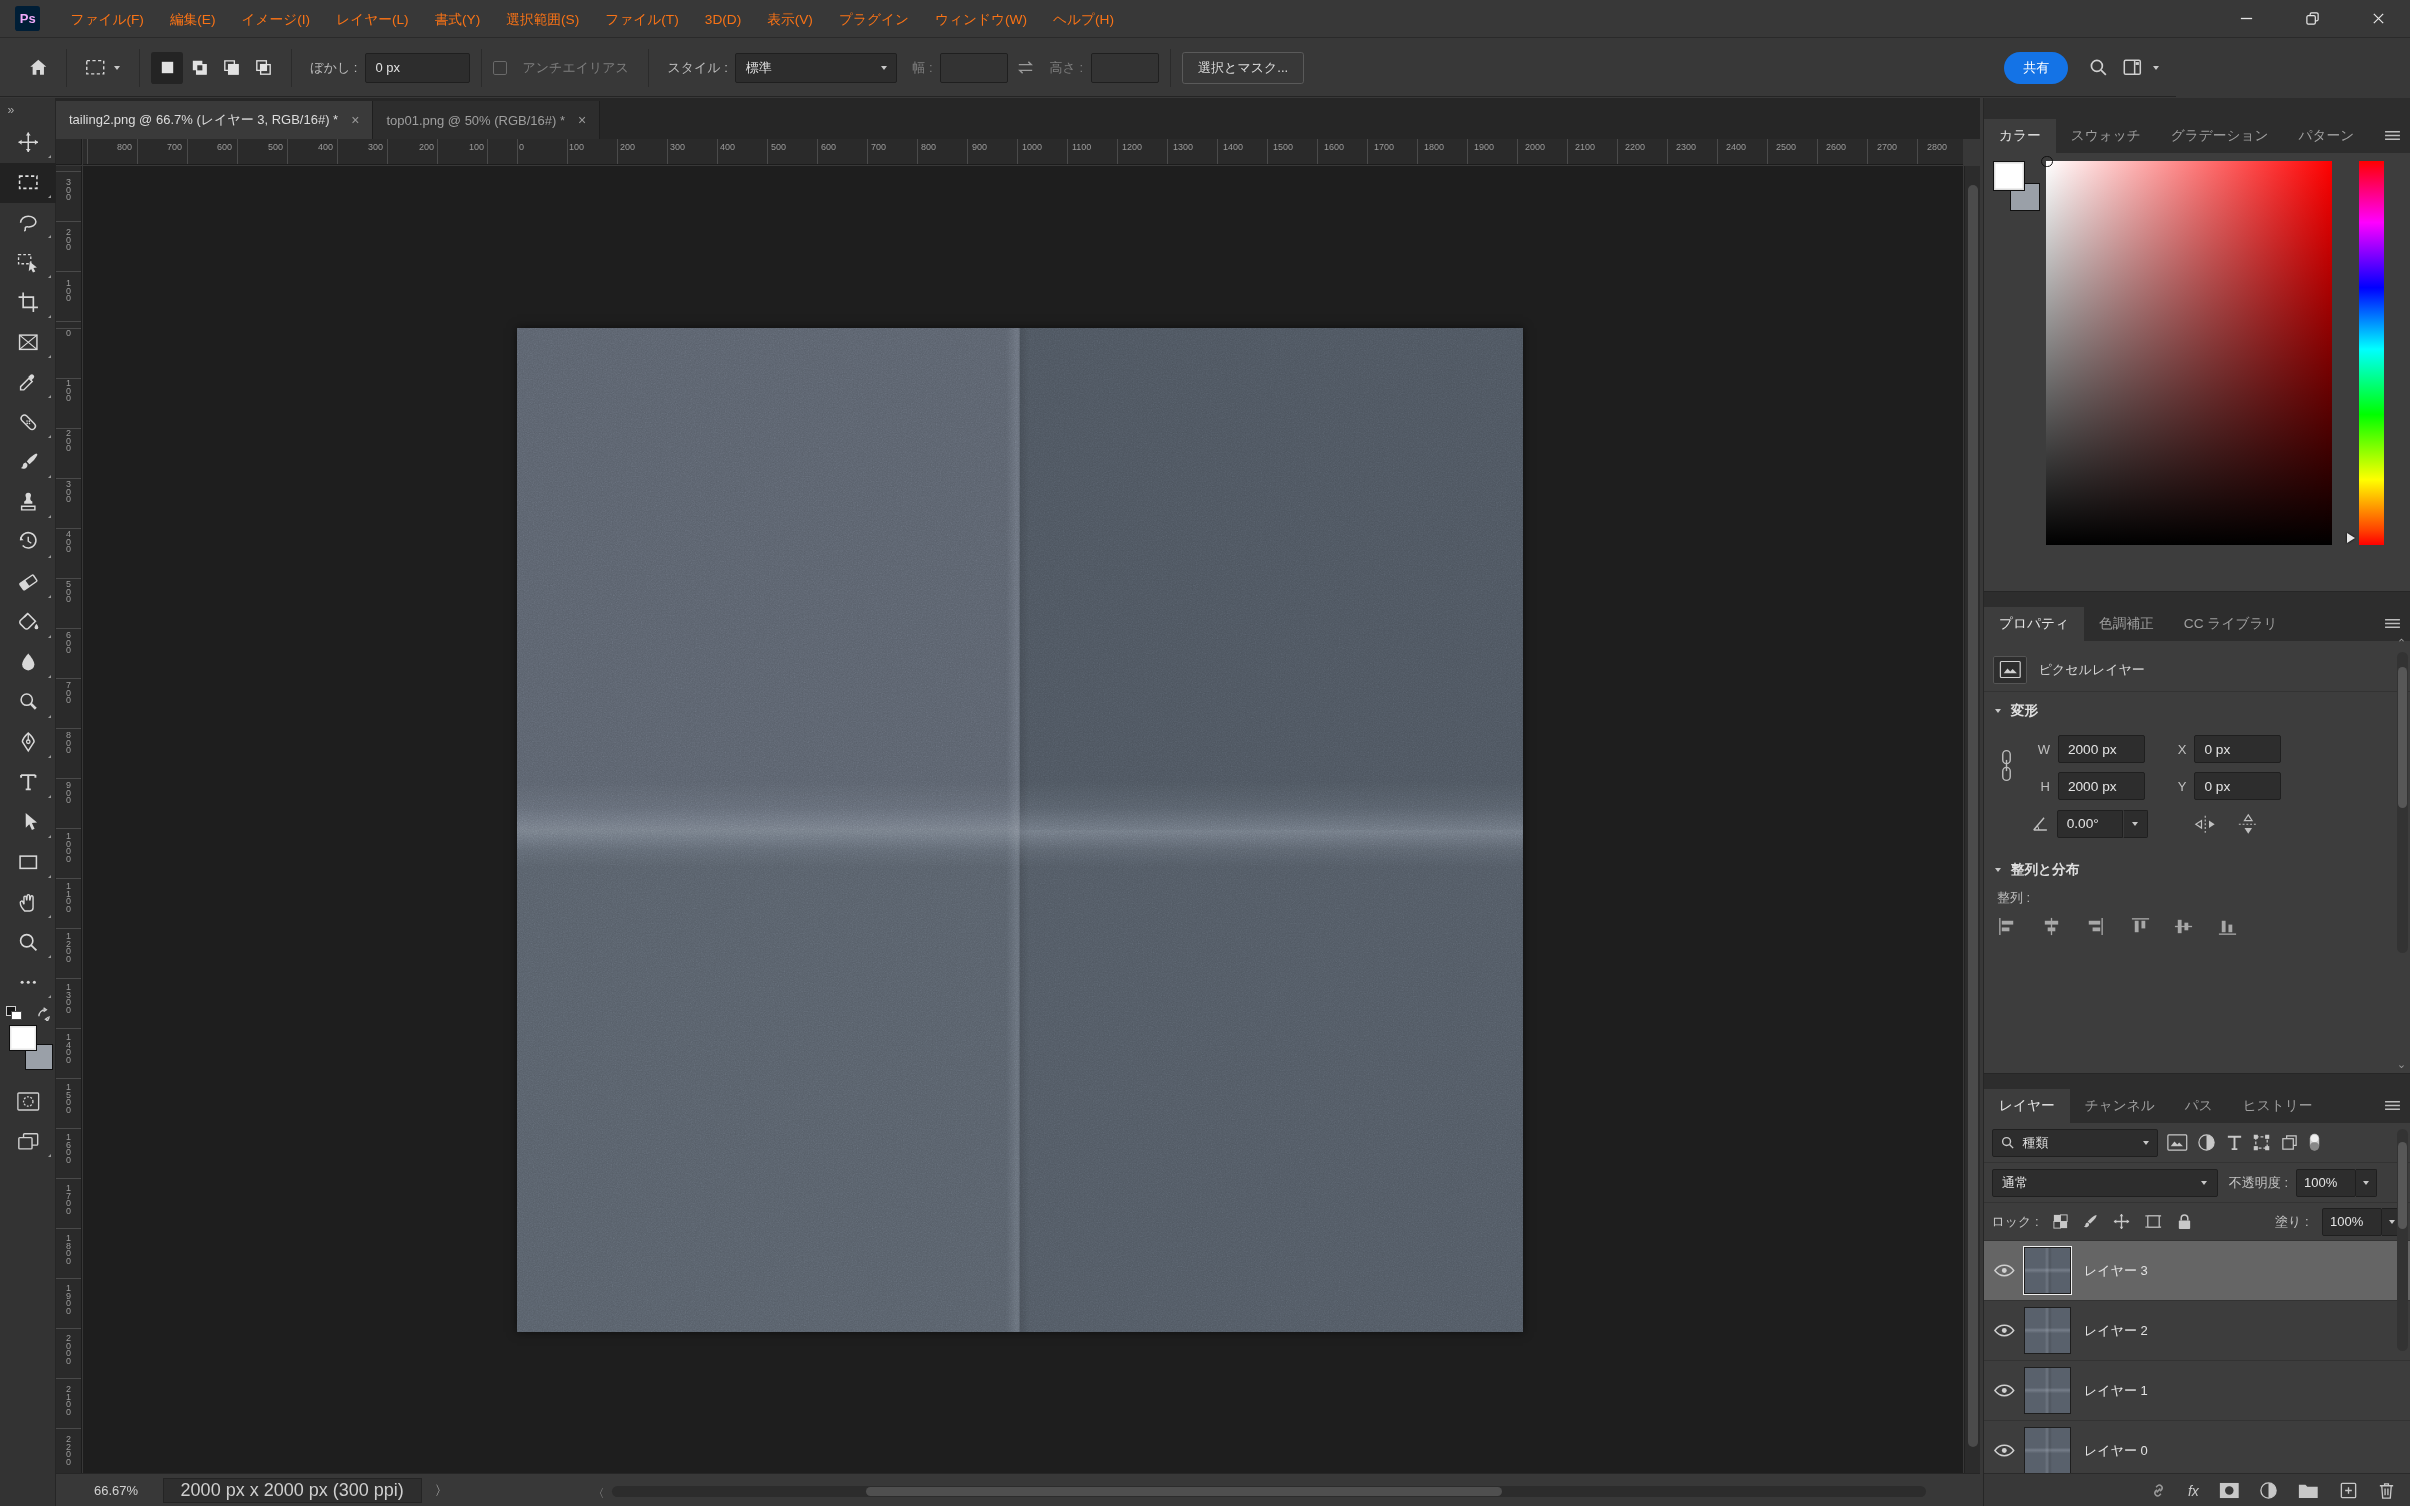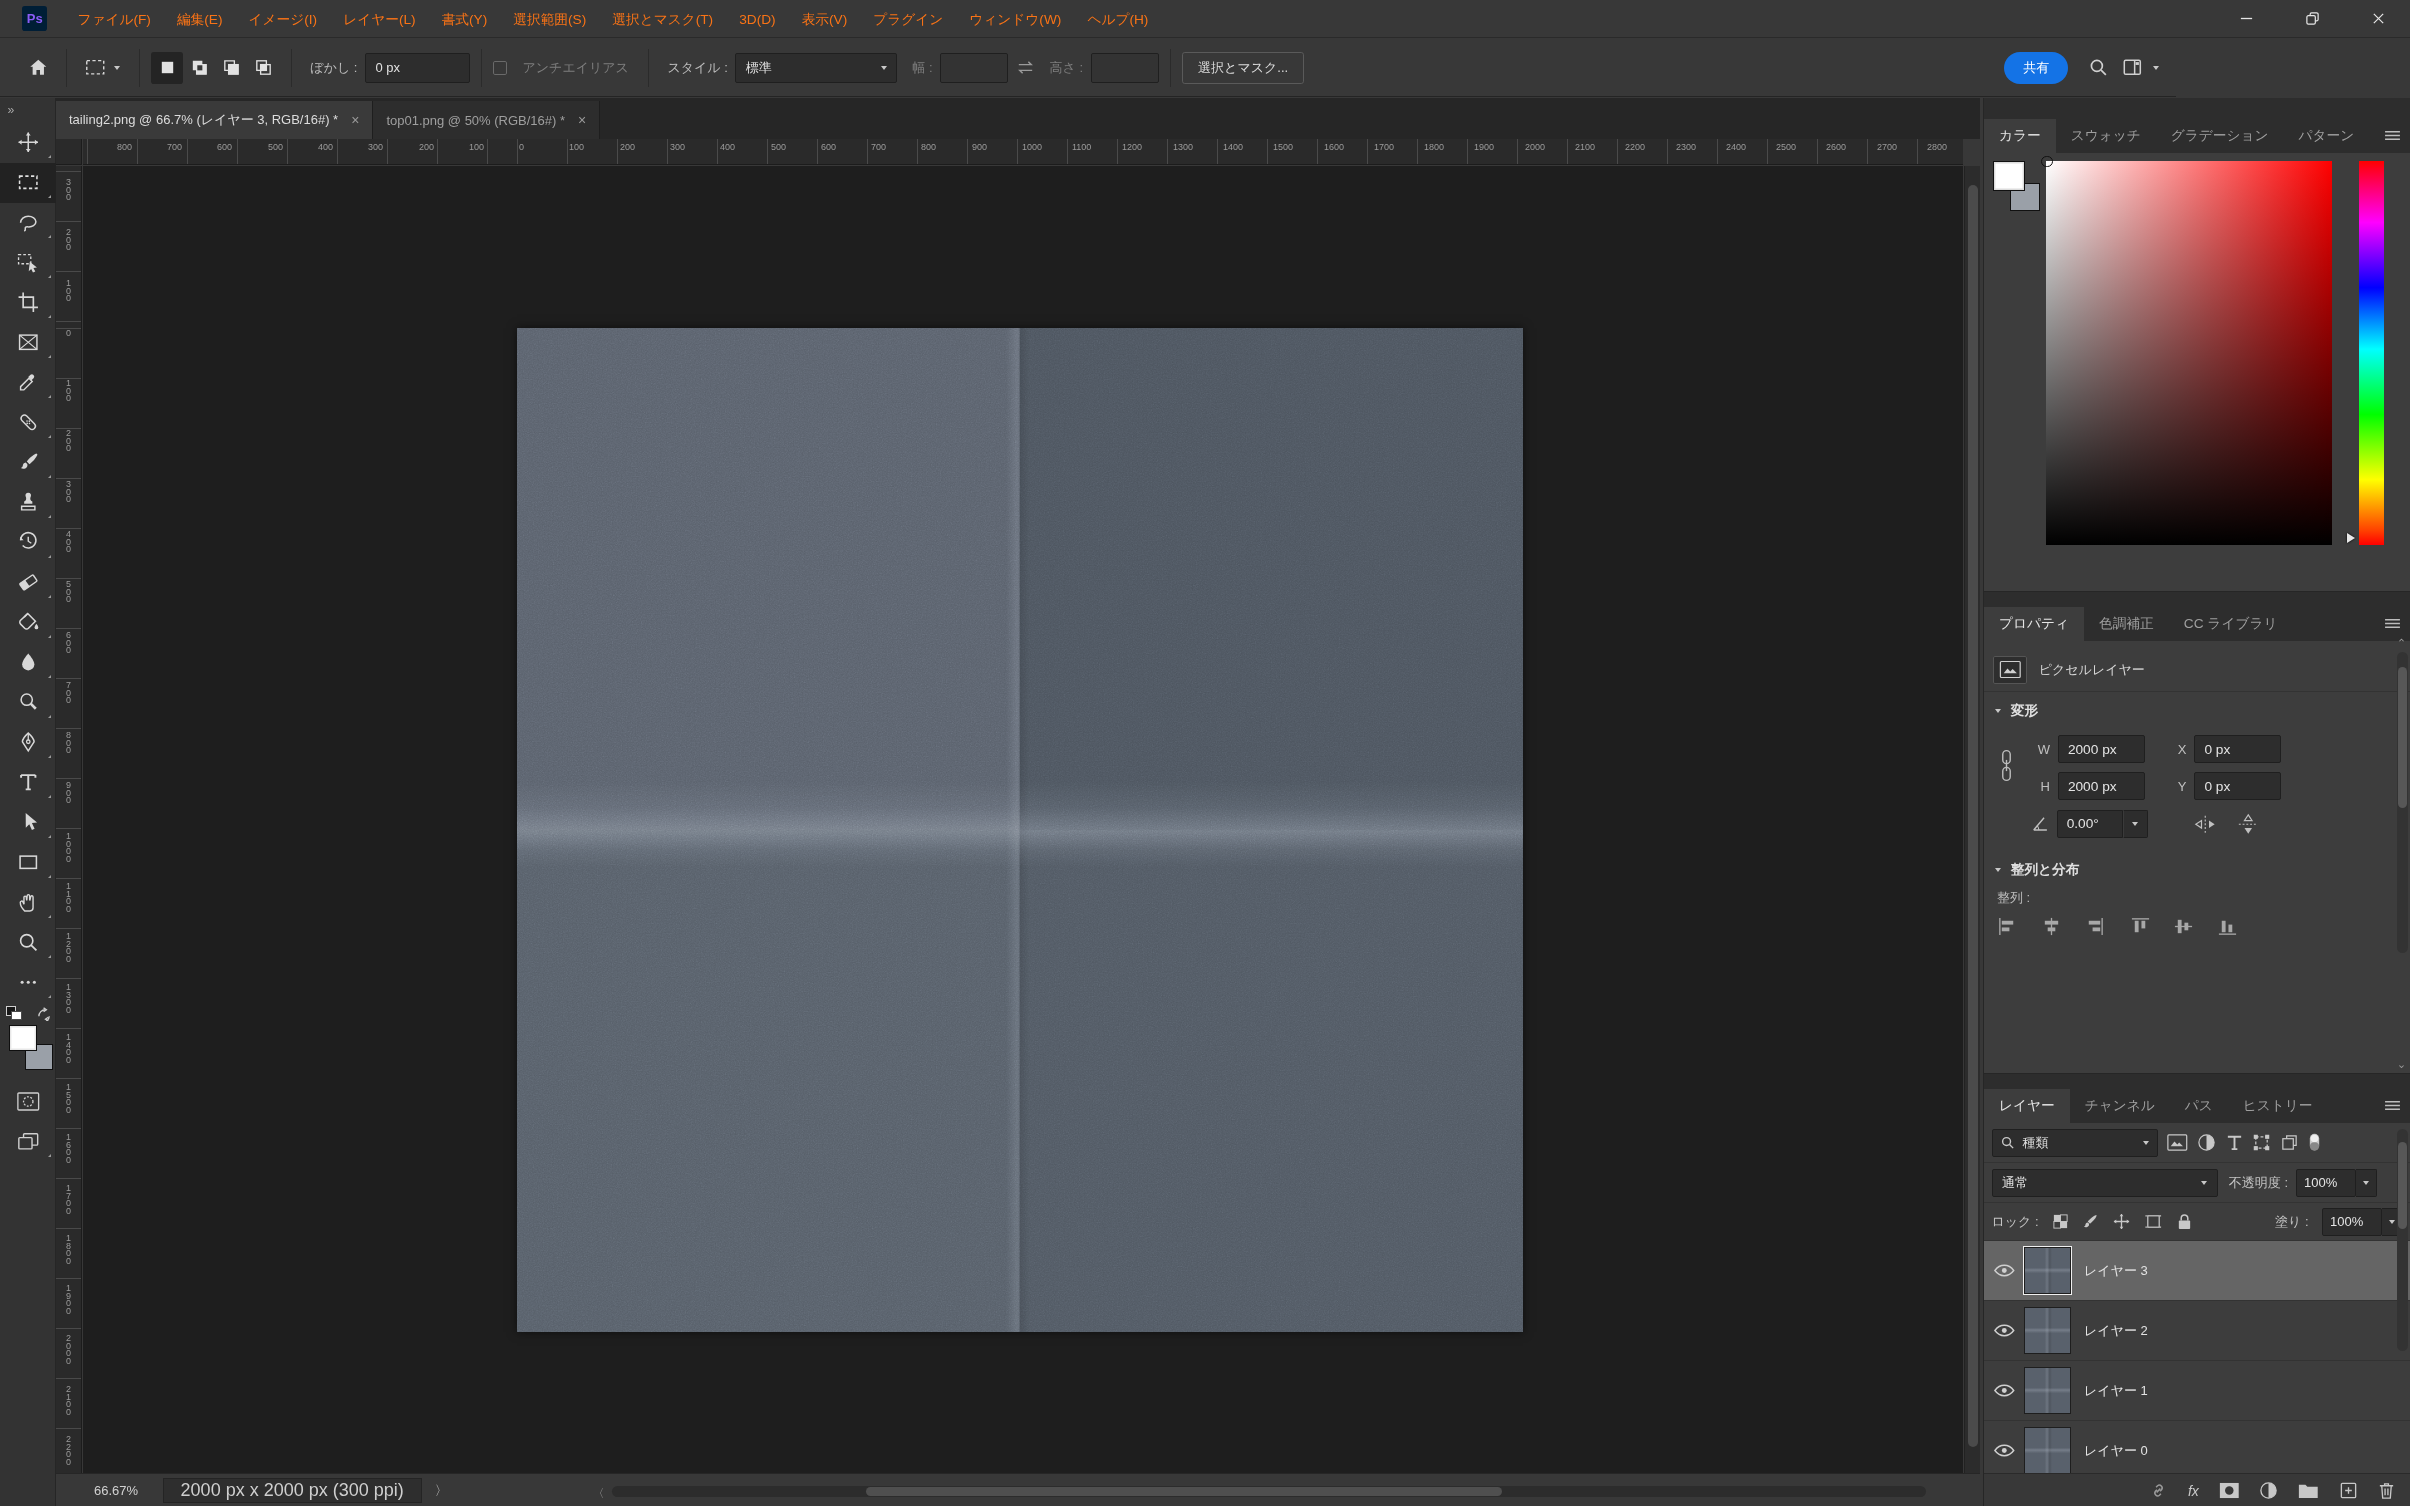--- a/index.html
+++ b/index.html
@@ -7,21 +7,21 @@
   #app {
     position:relative; width:2411px; height:1507px; overflow:hidden;
     font-family:"Liberation Sans", sans-serif; color:#d6d6d6; font-size:13px;
     background:#383838; user-select:none;
   }
   svg.ic { display:block; }
   .caret { width:0; height:0; border-left:3.8px solid transparent; border-right:3.8px solid transparent; border-top:4.7px solid #c8c8c8; }
 
   
   #titlebar { position:absolute; left:0; top:0; width:2411px; height:38px; background:#383838; display:flex; align-items:center; border-bottom:0.9px solid #2a2a2a; }
-  #ps-logo { width:25.4px; height:25.4px; margin-left:22px; border-radius:2.8px; background:#001e36; color:#8b5cf6; font-weight:bold; font-size:13px; display:flex; align-items:center; justify-content:center; }
+  #ps-logo { width:25.4px; height:25.4px; margin-left:15px; border-radius:2.8px; background:#001e36; color:#f0abfc; font-weight:bold; font-size:13px; display:flex; align-items:center; justify-content:center; }
   #menu-items { display:flex; margin-left:17px; }
   .menu-item { padding:0 13px; height:36px; line-height:38px; color:#f97316; font-size:13.7px; cursor:default; }
   #win-controls { margin-left:auto; display:flex; height:38px; }
   .win-btn { width:66px; height:38px; display:flex; align-items:center; justify-content:center; color:#e6e6e6; }
 
   
   #optionsbar { position:absolute; left:0; top:39px; width:2176px; height:58px; background:#383838; border-bottom:0.9px solid #242424; display:flex; align-items:center; }
   .ob-sep { width:0.9px; height:38px; background:#2b2b2b; margin:0 11.3px; }
   .ob-label { color:#bdbdbd; font-size:13px; margin:0 7.5px; white-space:nowrap; }
   .ob-label.dim { color:#7d7d7d; }
@@ -156,21 +156,21 @@
 
   <div id="titlebar">
     <div id="ps-logo">Ps</div>
     <div id="menu-items">
         <span class="menu-item">ファイル(F)</span>
         <span class="menu-item">編集(E)</span>
         <span class="menu-item">イメージ(I)</span>
         <span class="menu-item">レイヤー(L)</span>
         <span class="menu-item">書式(Y)</span>
         <span class="menu-item">選択範囲(S)</span>
-        <span class="menu-item">選択とマスク(T)</span>
+        <span class="menu-item">ファイル(T)</span>
         <span class="menu-item">3D(D)</span>
         <span class="menu-item">表示(V)</span>
         <span class="menu-item">プラグイン</span>
         <span class="menu-item">ウィンドウ(W)</span>
         <span class="menu-item">ヘルプ(H)</span>
       </div>
     <div id="win-controls">
       <div class="win-btn">
         <svg class="ic" width="15" height="15" viewBox="0 0 16 16">
             <path d="M2 8h12" stroke="#e6e6e6" stroke-width="1.4"></path>

